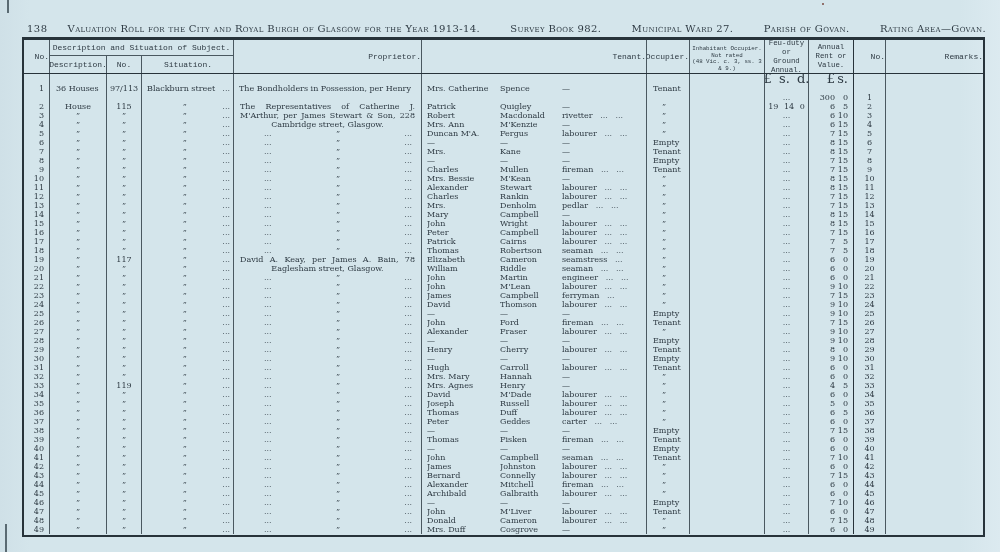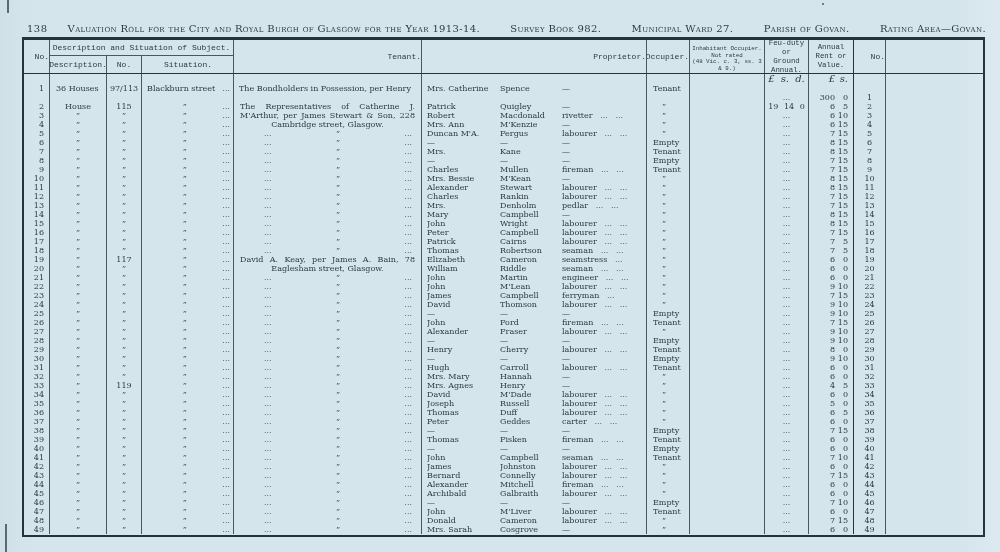--- a/index.html
+++ b/index.html
@@ -66,21 +66,21 @@
   .pl1{padding-left:5px;}
   .pl2{text-align:center;}
   .ct{display:grid;grid-template-columns:73px 62px 1fr;align-items:center;padding-left:5px;}
   .t1,.t2,.t3{white-space:pre;overflow:hidden;}
   .co{padding-left:6px;}
   .co.dit{padding-left:15px;}
   .cf{justify-content:center;word-spacing:3px;}
   .cr{justify-content:flex-end;padding-right:5px;border-right:1.5px solid var(--heavy);}
   .rl{width:24px;text-align:right;display:inline-block;}
   .rs{width:13px;text-align:right;display:inline-block;}
-  .units .cf,.units .cr{font-size:10px;font-style:italic;}
+  .units .cf,.units .cr{font-size:13px;}
 
   
   .tall .cn,.tall .cd,.tall .csn,.tall .cs,.tall .co,.tall .cio{align-items:flex-start;}
   .tall .cd{justify-content:flex-start;padding-left:6px;}
   .tall .ct{align-items:start;}
   .tall .cf,.tall .cr,.tall .cn2{align-items:flex-end;}
 
   
   .edge-top{position:absolute;left:7px;top:0;width:1.5px;height:13px;background:#5a6a72;}
   .edge-bottom{position:absolute;left:5px;top:524px;width:1.5px;height:28px;background:#5a6a72;}
@@ -106,31 +106,32 @@
     <div class="thead grid">
       <div class="hc hn">No.</div>
       <div class="hc hdg">
         <div class="hdg-title">Description and Situation of Subject.</div>
         <div class="hdg-sub">
           <div class="hc2">Description.</div>
           <div class="hc2">No.</div>
           <div class="hc2">Situation.</div>
         </div>
       </div>
+      <div class="hc hp">Proprietor.</div>
       <div class="hc ht">Tenant.</div>
-      <div class="hc hp">Proprietor.</div>
       <div class="hc ho">Occupier.</div>
       <div class="hc hio">
         <div>Inhabitant Occupier.</div>
         <div>Not rated</div>
         <div>(48 Vic. c. 3, ss. 3 &amp; 9.)</div>
       </div>
       <div class="hc hf">Feu-duty or Ground Annual.</div>
       <div class="hc hr">Annual Rent or Value.</div>
       <div class="hc hn2">No.</div>
+      <div class="hc hrem">Remarks.</div>
     </div>
     <div class="tbody" id="tbody">
         <div class="row units grid">
           <div class="c cn"></div>
           <div class="c cd"></div>
           <div class="c csn"></div>
           <div class="c cs"></div>
           <div class="c cp"></div>
           <div class="c ct"></div>
           <div class="c co"></div>
@@ -811,21 +812,21 @@
           <div class="c cr"><div class="rl">7</div><div class="rs">15</div></div>
           <div class="c cn2">48</div>
           <div class="c crem"></div>
         </div>
         <div class="row grid">
           <div class="c cn">49</div>
           <div class="c cd">”</div>
           <div class="c csn">”</div>
           <div class="c cs"><div class="sit mid">”</div><div class="dots">...</div></div>
           <div class="c cp"><div class="pd"><div>...</div><div>”</div><div>...</div></div></div>
-          <div class="c ct"><div class="t1">Mrs. Sarah</div><div class="t2">Cosgrove</div><div class="t3">—</div></div>
+          <div class="c ct"><div class="t1">Mrs. Duff</div><div class="t2">Cosgrove</div><div class="t3">—</div></div>
           <div class="c co dit">”</div>
           <div class="c cio"></div>
           <div class="c cf">...</div>
           <div class="c cr"><div class="rl">6</div><div class="rs">0</div></div>
           <div class="c cn2">49</div>
           <div class="c crem"></div>
         </div>
       </div>
   </div>
 

